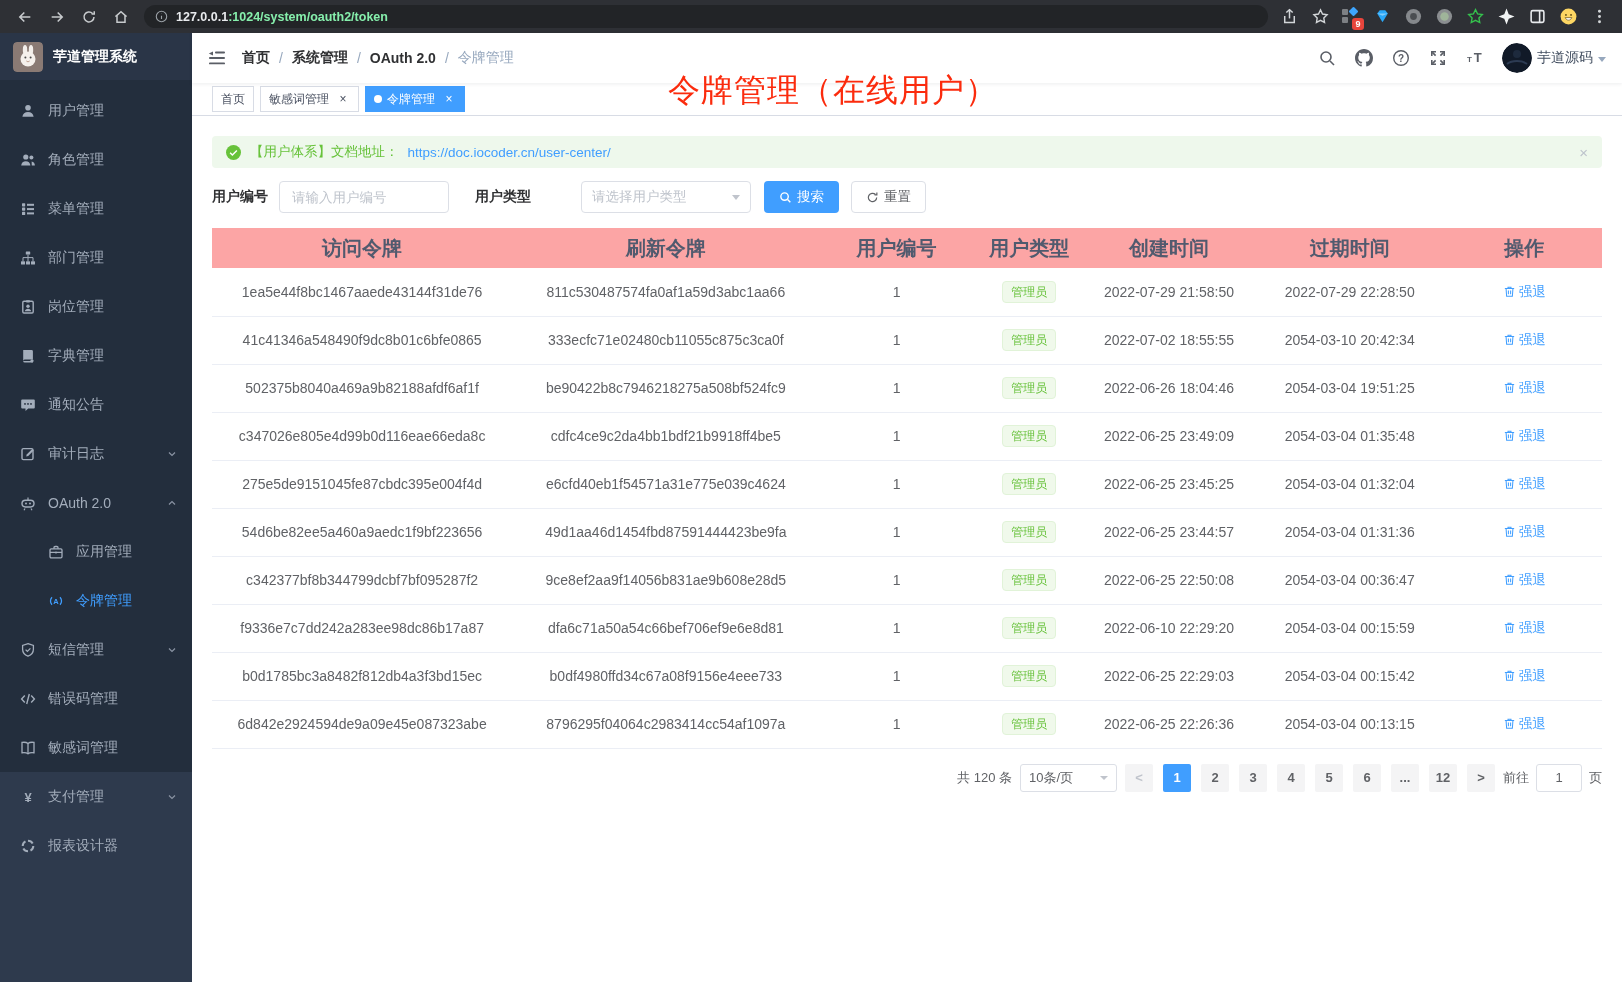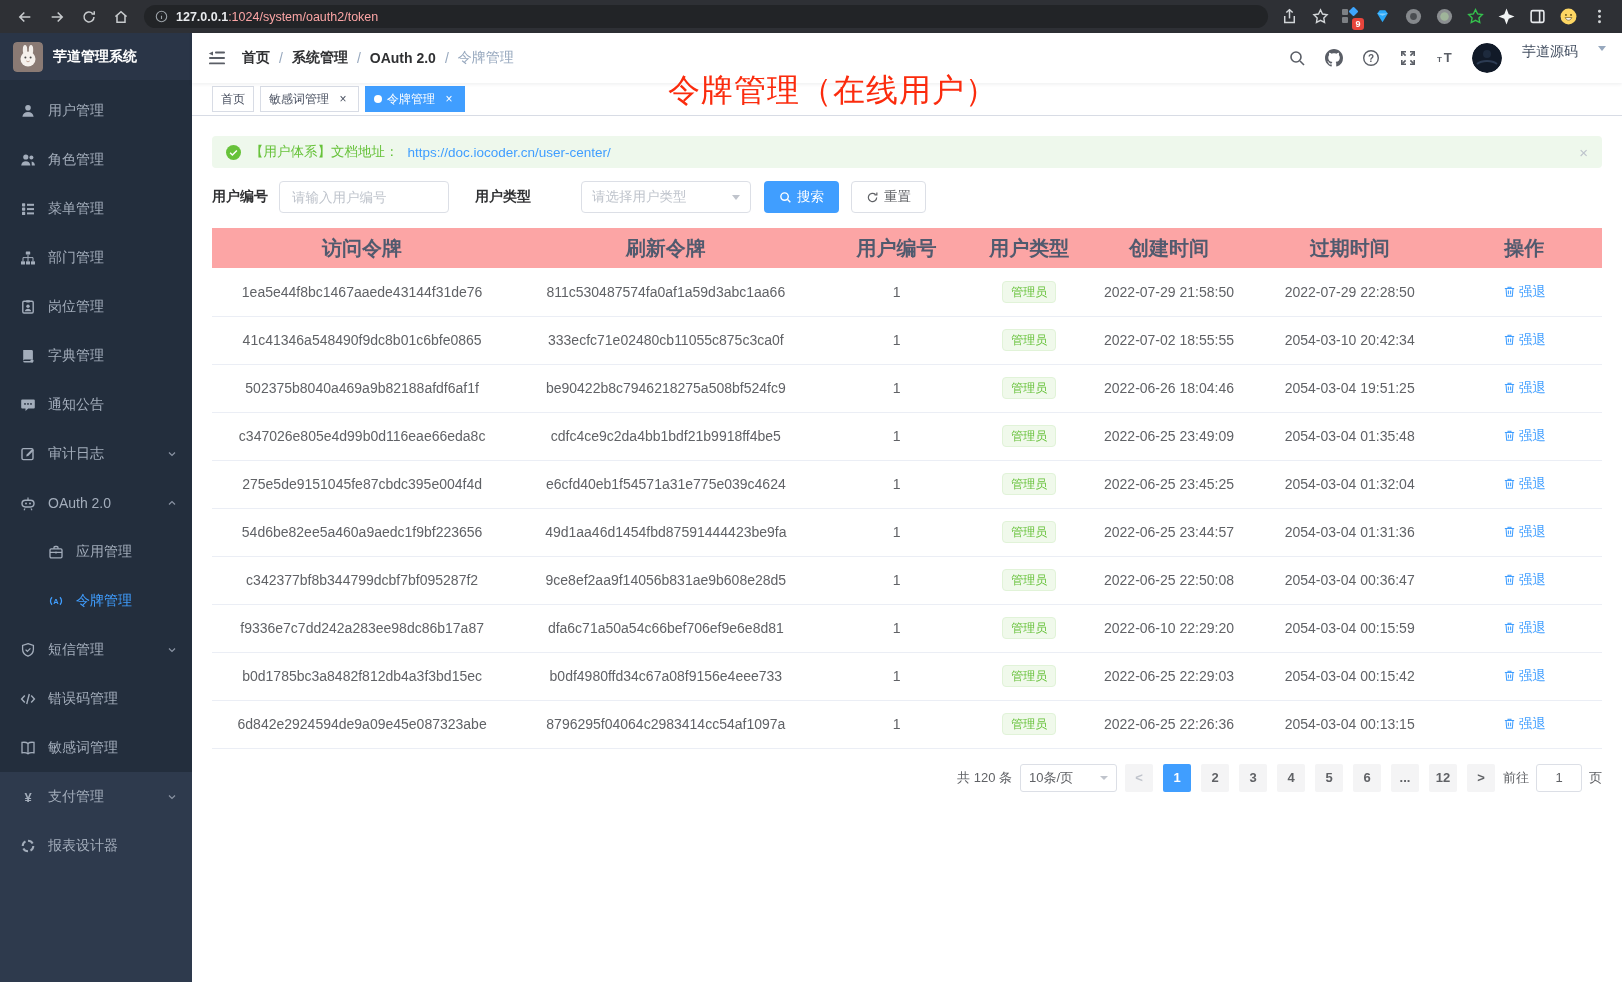--- a/index.html
+++ b/index.html
@@ -6,21 +6,21 @@
   html,body { width:1622px; height:982px; overflow:hidden; font-family:"Liberation Sans","DejaVu Sans",sans-serif; background:#fff; }
 
   
   .browser-bar { position:absolute; left:0; top:0; width:100%; height:33px; background:#2e3035; display:flex; align-items:center; padding:0 10px; gap:2px; }
   .b-btn { width:30px; height:26px; display:flex; align-items:center; justify-content:center; color:#c7cacd; border-radius:50%; cursor:pointer; flex:none; }
   .b-btn svg { width:16px; height:16px; }
   .url-pill { flex:1; height:23px; margin:0 10px 0 6px; background:#222427; border-radius:12px; display:flex; align-items:center; padding:0 11px; gap:8px; color:#9aa0a6; min-width:0; }
   .url-pill svg { width:13px; height:13px; flex:none; }
   .url-text { font-size:12.5px; white-space:nowrap; overflow:hidden; }
   .url-host { color:#e8eaed; font-weight:700; }
-  .url-rest { color:#fca5a5; }
+  .url-rest { color:#86efac;font-weight:bold; }
   .b-right { display:flex; align-items:center; gap:13px; padding-right:4px; flex:none; }
   .b-ico { width:18px; height:18px; display:flex; align-items:center; justify-content:center; cursor:pointer; position:relative; color:#d2d5d8; }
   .b-ico svg { width:17px; height:17px; }
   .ext-blocks { position:relative; width:18px; height:18px; }
   .ext-blocks .sq { position:absolute; width:6px; height:6px; background:#7d8084; border-radius:1px; }
   .ext-blocks .sq1 { left:0; top:1px; }
   .ext-blocks .sq2 { left:0; top:9px; }
   .ext-blocks .diamond { position:absolute; left:8px; top:0; width:7px; height:7px; background:#3ea6ff; transform:rotate(45deg); border-radius:1px; }
   .ext-badge { position:absolute; right:-4px; bottom:-4px; background:#e8453c; color:#fff; font-size:9px; font-weight:700; min-width:12px; height:12px; border-radius:3px; display:flex; align-items:center; justify-content:center; padding:0 2px; }
 
@@ -45,21 +45,21 @@
   .navbar { position:absolute; left:0; top:0; right:0; height:50px; background:#fff; display:flex; align-items:center; box-shadow:0 1px 4px rgba(0,21,41,.08); z-index:5; }
   .hamburger { width:50px; height:50px; display:flex; align-items:center; justify-content:center; color:#5a5e66; cursor:pointer; }
   .hamburger svg { width:20px; height:20px; }
   .breadcrumb { display:flex; align-items:center; gap:9px; font-size:14px; }
   .crumb { color:#303133; font-weight:600; cursor:pointer; }
   .crumb.last { color:#97a8be; font-weight:400; cursor:default; }
   .crumb-sep { color:#97a8be; font-weight:400; }
   .nav-right { margin-left:auto; display:flex; align-items:center; gap:17px; padding-right:16px; color:#5a5e66; }
   .nav-ico { width:20px; height:20px; display:flex; align-items:center; justify-content:center; cursor:pointer; }
   .nav-ico svg { width:18px; height:18px; }
-  .nav-user { display:flex; align-items:flex-start; gap:20px; cursor:pointer; }
+  .nav-user { display:flex; align-items:center; gap:5px; cursor:pointer; }
   .nav-user svg.avatar { width:30px; height:30px; border-radius:50%; }
   .nav-username { font-size:14px; color:#414d5f; }
   .caret { width:0; height:0; border-left:4.5px solid transparent; border-right:4.5px solid transparent; border-top:5px solid #97a8be; margin-top:3px; }
 
   .tabsbar { position:absolute; left:0; top:50px; right:0; height:33px; background:#fff; border-bottom:1px solid #d8dce5; display:flex; align-items:center; gap:6px; padding-left:20px; z-index:4; }
   .tab { height:26px; display:flex; align-items:center; gap:5px; border:1px solid #d8dce5; background:#fff; color:#495060; font-size:12px; padding:0 8px; cursor:pointer; }
   .tab .tab-dot { display:none; width:8px; height:8px; border-radius:50%; background:#fff; }
   .tab.active { background:#409eff; border-color:#409eff; color:#fff; }
   .tab.active .tab-dot { display:inline-block; }
   .tab .tab-close { font-size:12px; line-height:1; margin-left:2px; border-radius:50%; width:14px; height:14px; display:flex; align-items:center; justify-content:center; }

